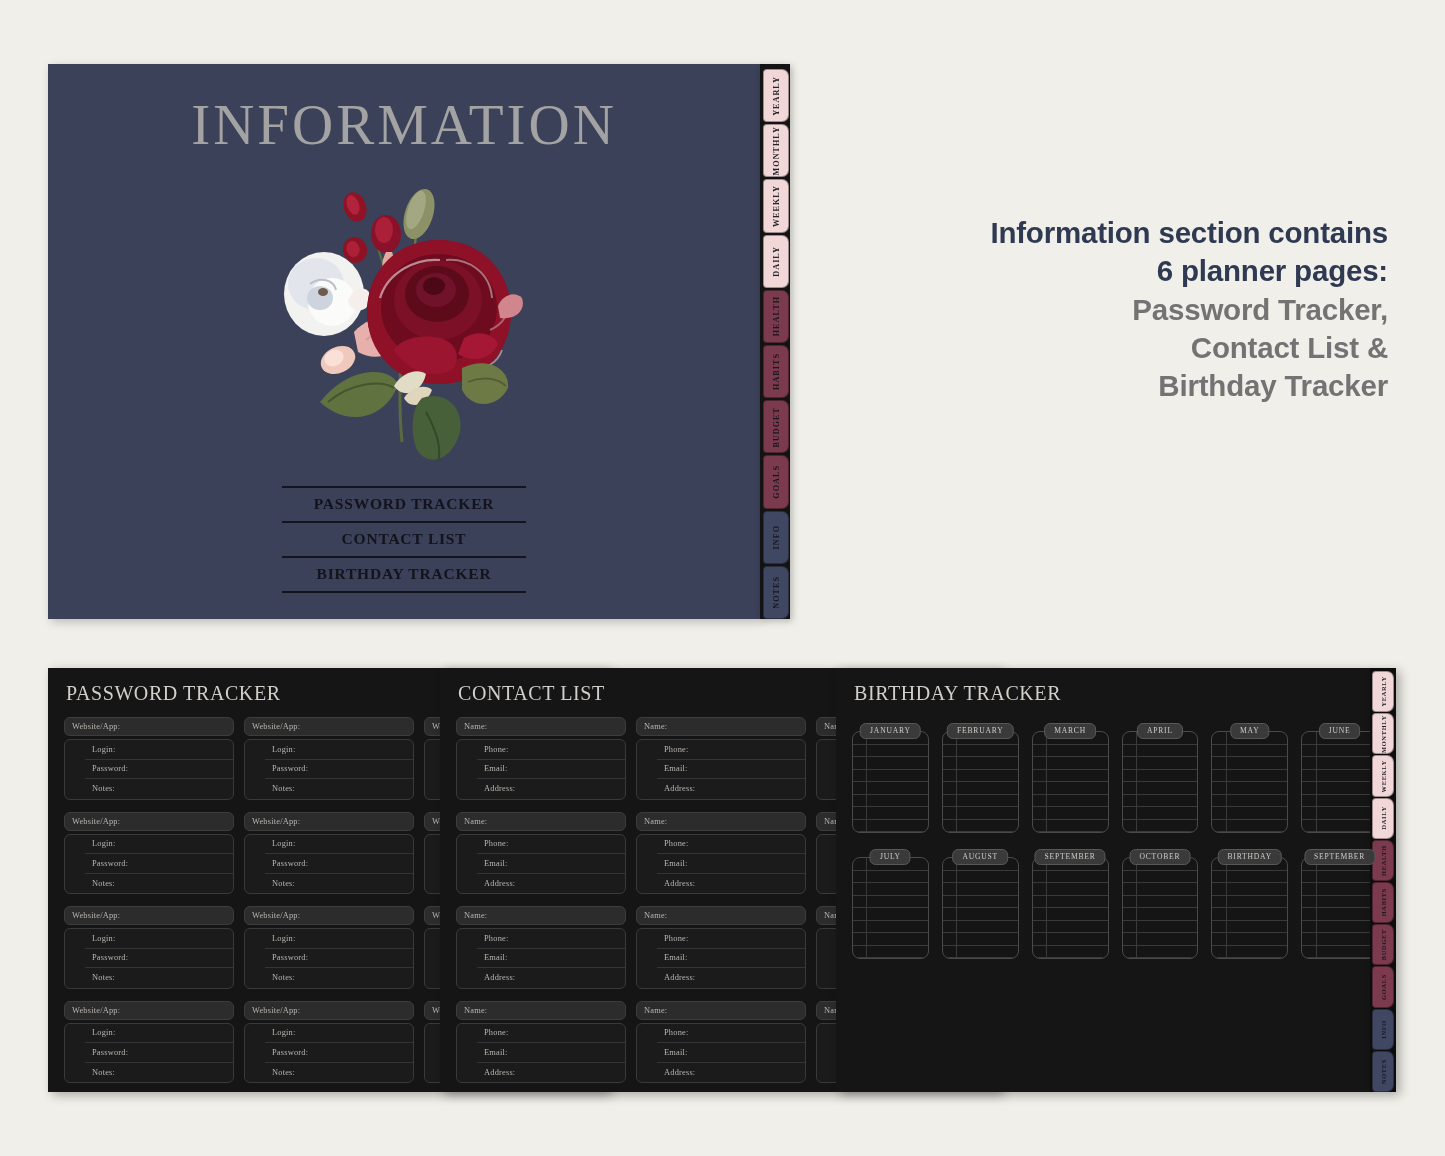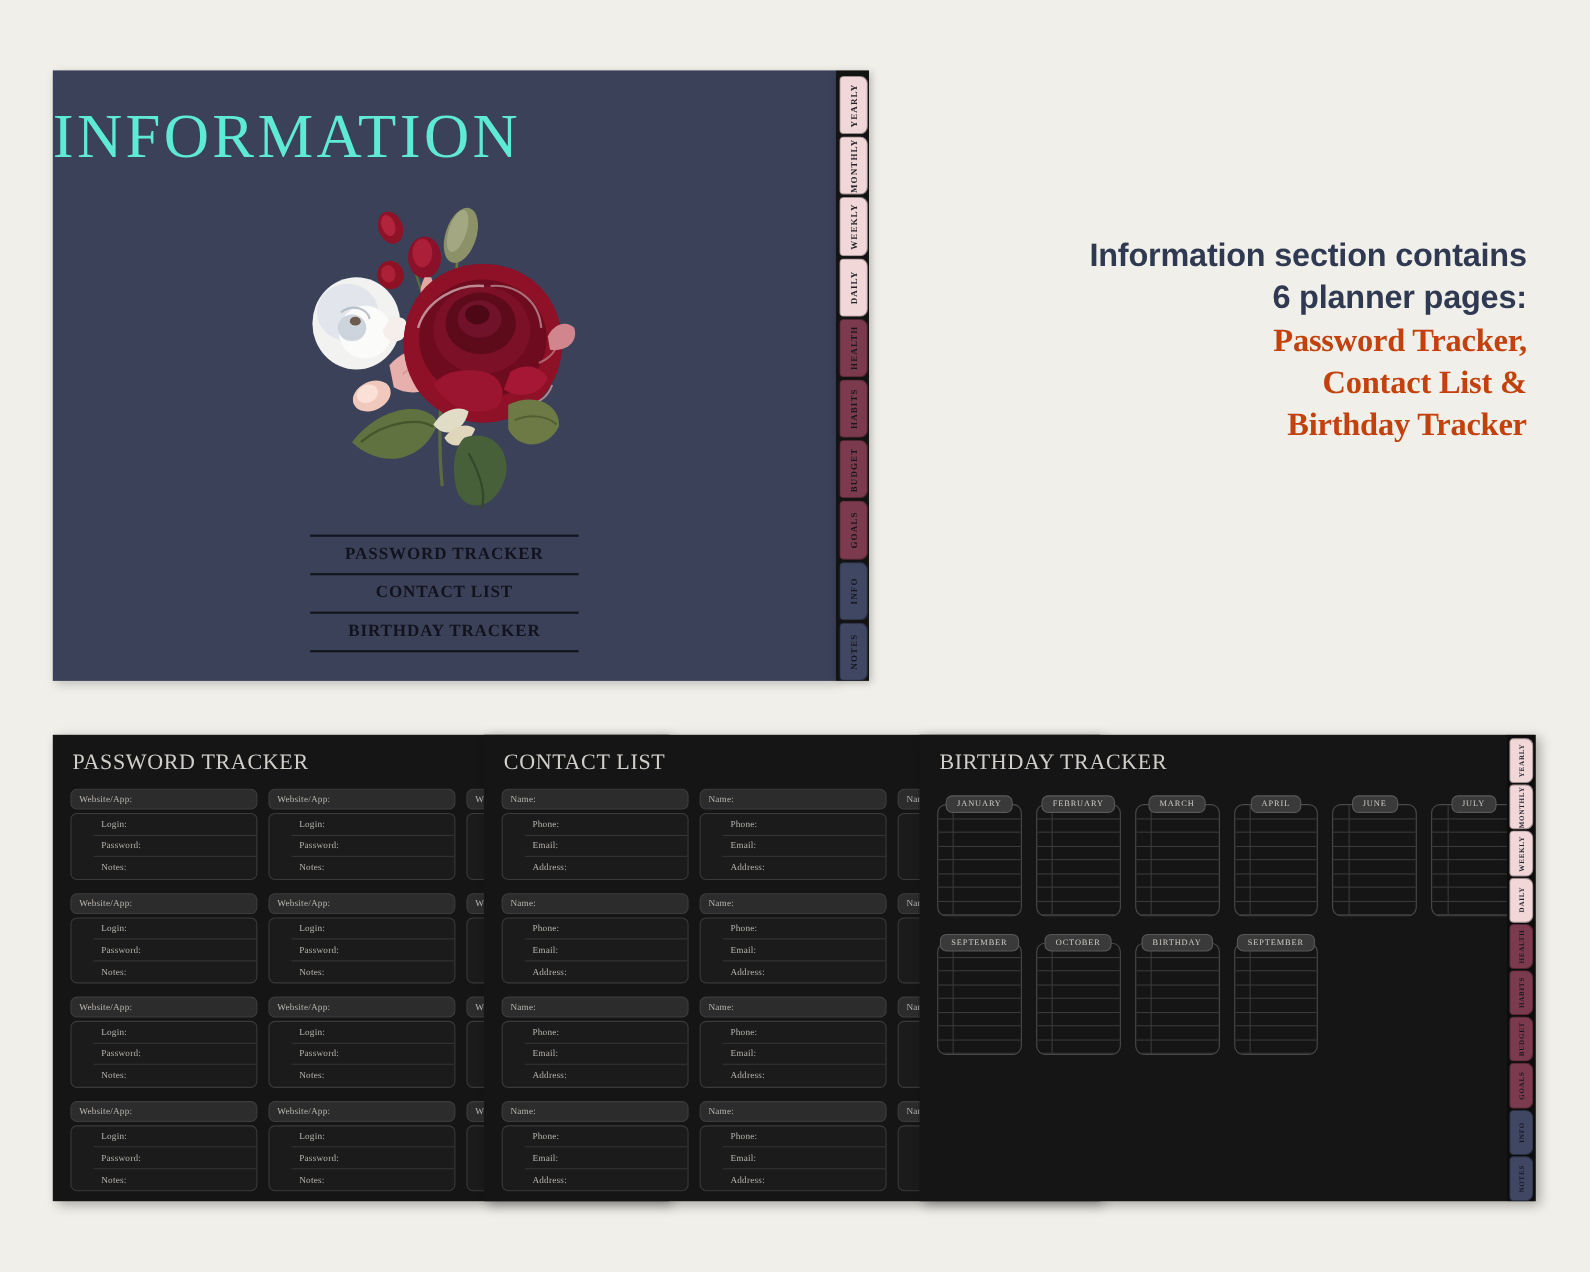--- a/index.html
+++ b/index.html
@@ -23,25 +23,25 @@
   }
   #cover-page {
     position: absolute;
     left: 0; top: 0;
     width: 712px;
     height: 555px;
     background: #3b4159;
     box-shadow: 3px 3px 9px rgba(0,0,0,0.22);
   }
   #cover-title {
-    text-align: left;
+    text-align: center;
     font-family: "Liberation Serif", serif;
     font-size: 57px;
     letter-spacing: 3px;
-    color: #5eead4;
+    color: #a3a3a3;
     margin-top: 28px;
     font-weight: 400;
   }
 
   
   #cover-flower {
     position: absolute;
     left: 228px;
     top: 108px;
     width: 260px;
@@ -246,21 +246,21 @@
     width: 540px;
     text-align: right;
     line-height: 1.30;
   }
   .desc-line {
     font-size: 29.5px;
     font-weight: bold;
     letter-spacing: -0.2px;
   }
   .desc-dark { color: #2f3a52; }
-  .desc-blue { color: #c2410c; font-family: Liberation Serif, serif; }
+  .desc-blue { color: #737373; }
 </style>
 </head>
 <body>
 
 <div id="cover-wrap">
 
   <div id="cover-page">
 
     <div id="cover-title">INFORMATION</div>
 
@@ -839,35 +839,63 @@
           <div class="mrow"></div>
           <div class="mrow"></div>
           <div class="mrow"></div>
           <div class="mrow"></div>
           <div class="mrow"></div>
           <div class="mrow"></div>
           <div class="mrow"></div>
           <div class="mrow"></div>
           <div class="month-colsplit"></div>
         </div>
+        <div class="month-label">MAY</div>
+      </div>
+      <div class="month-box">
+        <div class="month-frame">
+          <div class="mrow"></div>
+          <div class="mrow"></div>
+          <div class="mrow"></div>
+          <div class="mrow"></div>
+          <div class="mrow"></div>
+          <div class="mrow"></div>
+          <div class="mrow"></div>
+          <div class="mrow"></div>
+          <div class="month-colsplit"></div>
+        </div>
         <div class="month-label">JUNE</div>
       </div>
       <div class="month-box">
         <div class="month-frame">
           <div class="mrow"></div>
           <div class="mrow"></div>
           <div class="mrow"></div>
           <div class="mrow"></div>
           <div class="mrow"></div>
           <div class="mrow"></div>
           <div class="mrow"></div>
           <div class="mrow"></div>
           <div class="month-colsplit"></div>
         </div>
         <div class="month-label">JULY</div>
+      </div>
+      <div class="month-box">
+        <div class="month-frame">
+          <div class="mrow"></div>
+          <div class="mrow"></div>
+          <div class="mrow"></div>
+          <div class="mrow"></div>
+          <div class="mrow"></div>
+          <div class="mrow"></div>
+          <div class="mrow"></div>
+          <div class="mrow"></div>
+          <div class="month-colsplit"></div>
+        </div>
+        <div class="month-label">AUGUST</div>
       </div>
       <div class="month-box">
         <div class="month-frame">
           <div class="mrow"></div>
           <div class="mrow"></div>
           <div class="mrow"></div>
           <div class="mrow"></div>
           <div class="mrow"></div>
           <div class="mrow"></div>
           <div class="mrow"></div>

